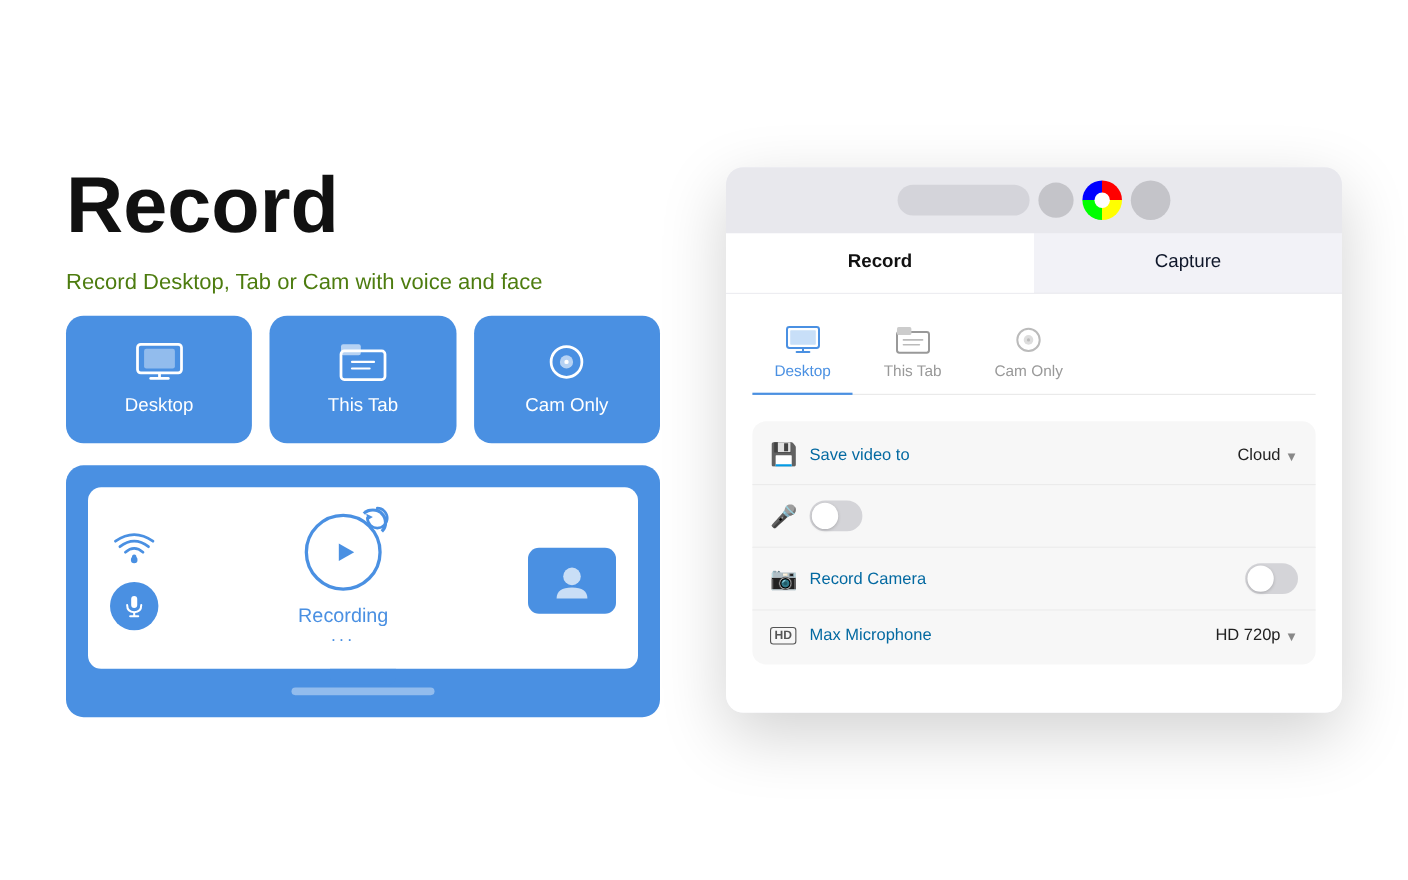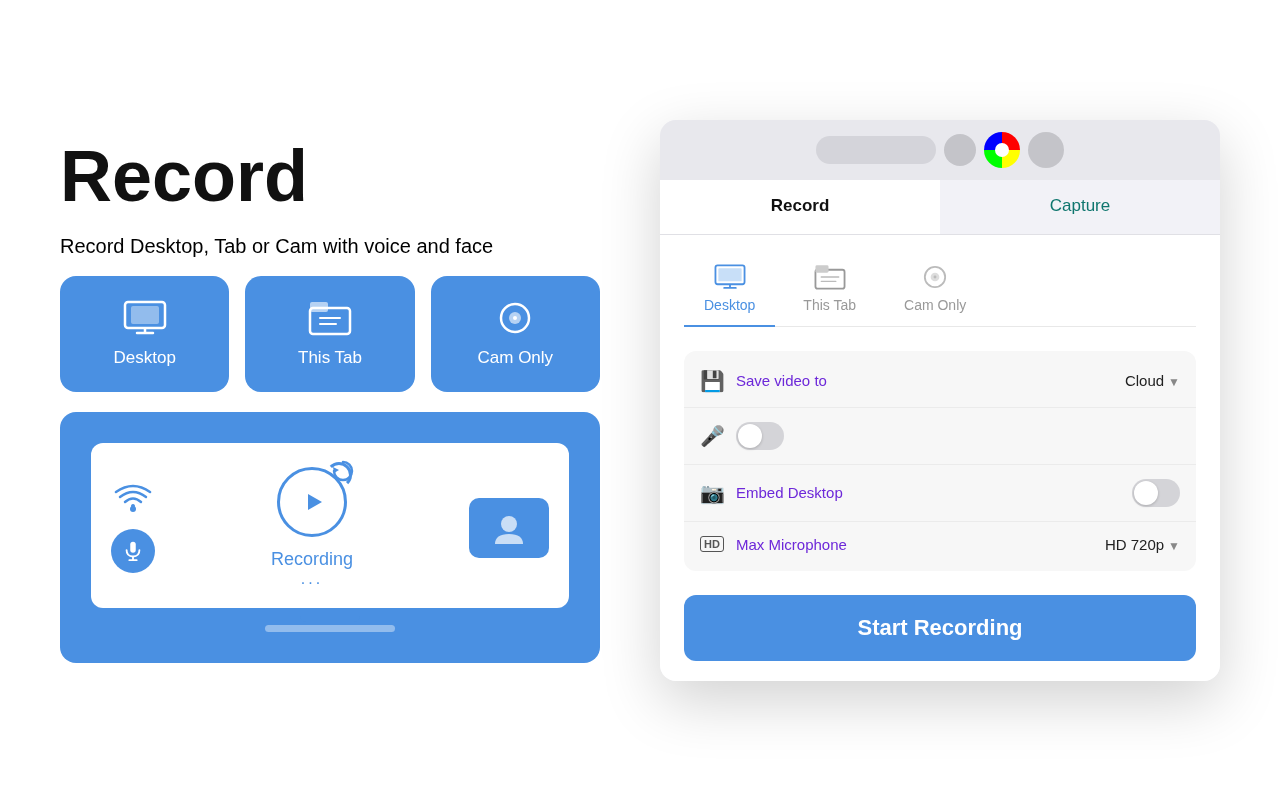--- a/index.html
+++ b/index.html
@@ -22,21 +22,21 @@
     }
     .main-title {
       font-size: 72px;
       font-weight: 800;
       color: #111;
       line-height: 1.1;
       margin-bottom: 16px;
     }
     .subtitle {
       font-size: 20px;
-      color: #000000;
+      color: #4d7c0f;
       line-height: 1.4;
       margin-bottom: 16px;
     }
     .mode-buttons {
       display: flex;
       gap: 16px;
       margin-bottom: 20px;
     }
     .mode-btn {
       flex: 1;
@@ -56,21 +56,21 @@
     .mode-btn svg {
       width: 44px;
       height: 36px;
       fill: white;
     }
 
     
     .preview-card {
       background: #4A90E2;
       border-radius: 16px;
-      padding: 31px;
+      padding: 20px;
     }
     .preview-inner {
       background: white;
       border-radius: 12px;
       padding: 24px 20px 20px;
       display: flex;
       align-items: center;
       gap: 24px;
       position: relative;
     }
@@ -211,21 +211,21 @@
       display: flex;
       background: #f2f2f7;
       border-bottom: 1px solid #e0e0e5;
     }
     .panel-tab {
       flex: 1;
       padding: 16px;
       text-align: center;
       font-size: 17px;
       cursor: pointer;
-      color: #0f766e;
+      color: #0f172a;
       background: #f2f2f7;
     }
     .panel-tab.active {
       color: #111;
       font-weight: 600;
       background: white;
       border-bottom: 2px solid white;
     }
 
     
@@ -282,21 +282,21 @@
     }
     .setting-icon {
       font-size: 20px;
       color: #555;
       width: 24px;
       text-align: center;
     }
     .setting-label {
       flex: 1;
       font-size: 15px;
-      color: #6d28d9;
+      color: #0369a1;
     }
     .setting-value {
       font-size: 15px;
       color: #222;
       display: flex;
       align-items: flex-end;
       gap: 4px;
     }
     .dropdown-arrow {
       color: #888;
@@ -497,31 +497,30 @@
           </span>
         </div>
 
         <div class="setting-row">
           <span class="setting-icon">🎤</span>
           <div class="toggle"></div>
         </div>
 
         <div class="setting-row">
           <span class="setting-icon">📷</span>
-          <span class="setting-label">Embed Desktop</span>
+          <span class="setting-label">Record Camera</span>
           <div class="toggle"></div>
         </div>
 
         <div class="setting-row">
           <span class="setting-icon" style="font-size:11px;font-weight:700;border:1.5px solid #555;border-radius:3px;padding:1px 2px;color:#555;">HD</span>
           <span class="setting-label">Max Microphone</span>
           <span class="setting-value">
             <span>HD 720p</span>
             <span class="dropdown-arrow">▼</span>
           </span>
         </div>
       </div>
 
       
-      <button class="start-btn">Start Recording</button>
     </div>
   </div>
 </div>
 
 </body></html>

